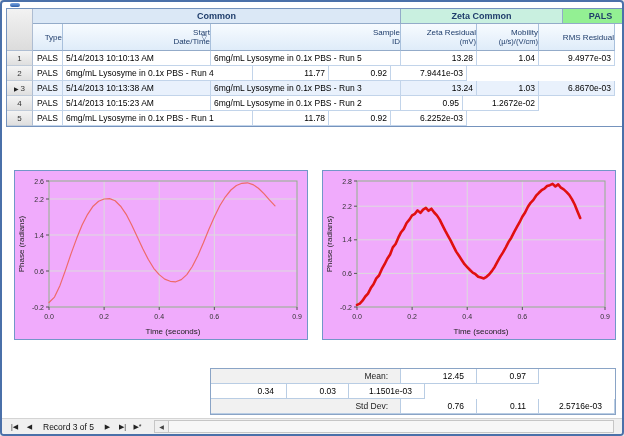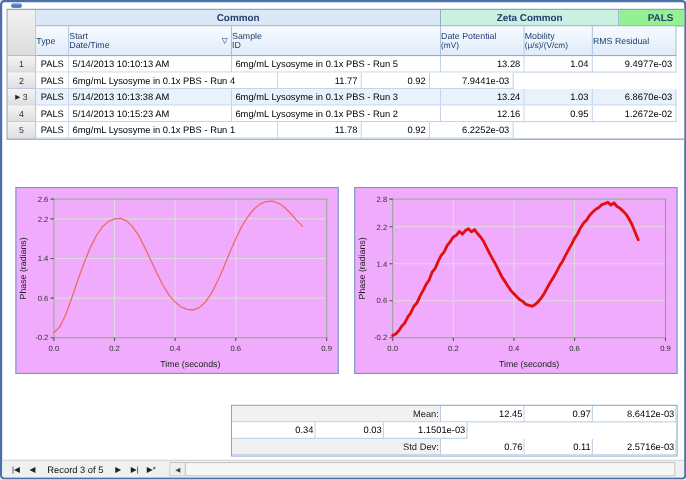--- a/index.html
+++ b/index.html
@@ -16,21 +16,21 @@
            font-size:8px;color:#333;display:flex;align-items:center;justify-content:center;gap:2px}
   .selcell .cur{font-size:6px;color:#222}
   .maincol{display:flex;flex-direction:column}
   .grow,.hrow,.drow{display:flex}
   .gh{height:15px;border-right:1px solid #93abc9;border-bottom:1px solid #93abc9;display:flex;align-items:center;justify-content:center;
       font-size:9px;font-weight:bold;color:#1f3d6b}
   .gh-common{width:368px;background:#dbe8f6}
   .gh-zeta{width:162px;background:#c9f0e0}
   .gh-pals{width:76px;background:#93f093}
   .ch{height:27px;background:linear-gradient(#f7fbff,#dfecf9);border-right:1px solid #a8c0dc;border-bottom:1px solid #93abc9;
-      display:flex;flex-direction:column;align-items:flex-start;justify-content:center;font-size:8px;color:#1f3d6b;line-height:9px;position:relative}
+      display:flex;flex-direction:column;align-items:flex-end;justify-content:center;font-size:8px;color:#1f3d6b;line-height:9px;position:relative}
   .ch .sub{font-size:7.5px}
   .sortglyph{position:absolute;right:3px;top:9px;font-size:7px;color:#1f3d6b}
   .drow .dc{height:15px;border-right:1px solid #c2d4ea;border-bottom:1px solid #c2d4ea;font-size:8.5px;color:#000;
             display:flex;align-items:center;overflow:hidden;white-space:nowrap;background:#fff;padding:0 3px}
   .drow.sel .dc{background:#e9f1fc}
   .c-type{width:30px;justify-content:center;padding:0 1px}
   .c-start{width:148px}
   .c-sample{width:190px}
   .c-zeta{width:76px;justify-content:flex-end}
   .c-mob{width:62px;justify-content:flex-end}
@@ -41,21 +41,21 @@
   .chartbox{position:absolute;top:168px;width:294px;height:170px;border:1px solid #7296c8;background:#f0abfc}
   .chartbox.left{left:12px}
   .chartbox.right{left:320px}
   svg text.tick{font-family:"Liberation Sans",sans-serif;font-size:7px;fill:#333}
   svg text.axis{font-family:"Liberation Sans",sans-serif;font-size:8px;fill:#222}
 
   
   .sum{position:absolute;left:208px;top:366px;border:1px solid #8aa4c6}
   .srow{display:flex}
   .srow .sc{height:15px;border-right:1px solid #b9cde4;border-bottom:1px solid #b9cde4;font-size:8.5px;display:flex;align-items:center;
-            justify-content:flex-end;padding:0 1px;background:#fff}
+            justify-content:flex-end;padding:0 12px;background:#fff}
   .sc.slabel{width:190px;background:#f1f1f1;color:#222}
   .sc.szeta{width:76px}.sc.smob{width:62px}.sc.srms{width:76px}
 
   
   .nav{position:absolute;left:0;right:0;bottom:0;height:16px;background:#f0f0f0;border-top:1px solid #d4d4d4;
        display:flex;align-items:center;font-size:8.5px;color:#111;padding:0 8px 0 6px;gap:2px}
   .nbtn{min-width:13px;height:13px;display:flex;align-items:center;justify-content:center;font-size:7px;color:#222;cursor:default}
   .rectext{margin:0 5px;white-space:nowrap}
   .hsb{flex:1;height:13px;margin-left:8px;border:1px solid #c6c6c6;background:#f7f7f7;display:flex;align-items:stretch}
   .hsb-btn{width:14px;background:#efefef;border-right:1px solid #c6c6c6;font-size:6px;display:flex;align-items:center;justify-content:center;color:#444}
@@ -100,21 +100,21 @@
         <div class="ch c-start">
           <span>Start</span>
           <span>Date/Time</span>
           <span class="sortglyph">▽</span>
         </div>
         <div class="ch c-sample">
           <span>Sample</span>
           <span>ID</span>
         </div>
         <div class="ch c-zeta">
-          <span>Date Potential</span>
+          <span>Zeta Residual</span>
           <span class="sub">(mV)</span>
         </div>
         <div class="ch c-mob">
           <span>Mobility</span>
           <span class="sub">(μ/s)/(V/cm)</span>
         </div>
         <div class="ch c-rms">
             <span>RMS Residual</span>
           </div>
       </div>
@@ -139,21 +139,20 @@
         <div class="dc c-start">5/14/2013 10:13:38 AM</div>
         <div class="dc c-sample">6mg/mL Lysosyme in 0.1x PBS - Run 3</div>
         <div class="dc c-zeta">13.24</div>
         <div class="dc c-mob">1.03</div>
         <div class="dc c-rms">6.8670e-03</div>
       </div>
       <div class="drow">
         <div class="dc c-type">PALS</div>
         <div class="dc c-start">5/14/2013 10:15:23 AM</div>
         <div class="dc c-sample">6mg/mL Lysosyme in 0.1x PBS - Run 2</div>
-        <div class="dc c-zeta">12.16</div>
         <div class="dc c-mob">0.95</div>
         <div class="dc c-rms">1.2672e-02</div>
       </div>
       <div class="drow">
         <div class="dc c-type">PALS</div>
         <div class="dc c-sample">6mg/mL Lysosyme in 0.1x PBS - Run 1</div>
         <div class="dc c-zeta">11.78</div>
         <div class="dc c-mob">0.92</div>
         <div class="dc c-rms">6.2252e-03</div>
       </div>
@@ -235,21 +234,20 @@
         <text text-anchor="middle" class="axis" transform="translate(9,73) rotate(-90)">Phase (radians)</text>
         <polyline points="34.0,133.9 36.8,132.6 39.5,129.7 42.3,125.5 45.0,122.6 47.8,117.1 50.5,113.3 53.3,107.4 56.0,104.5 58.8,98.2 61.6,93.2 64.3,87.7 67.1,83.5 69.8,76.4 72.6,73.0 75.3,66.7 78.1,61.2 80.8,57.9 83.6,52.0 86.4,48.6 89.1,44.4 91.9,42.8 94.6,39.4 97.4,41.9 100.1,38.6 102.9,36.9 105.6,39.8 108.4,37.7 111.2,41.5 113.9,44.4 116.7,48.6 119.4,54.1 122.2,59.6 124.9,64.6 127.7,69.6 130.4,75.1 133.2,80.6 136.0,84.8 138.7,89.0 141.5,93.2 144.2,96.1 147.0,99.0 149.7,101.6 152.5,103.2 155.2,105.8 158.0,106.6 160.8,107.4 163.5,105.8 166.3,103.2 169.0,99.9 171.8,95.7 174.5,90.6 177.3,85.6 180.0,81.4 182.8,76.4 185.6,70.9 188.3,66.7 191.1,61.2 193.8,56.2 196.6,51.2 199.3,45.7 202.1,41.5 204.8,36.0 207.6,31.8 210.4,28.9 213.1,24.7 215.9,21.8 218.6,19.2 221.4,17.6 224.1,15.0 226.9,14.2 229.6,12.9 232.4,15.5 235.2,13.4 237.9,16.7 240.7,18.4 243.4,20.9 246.2,23.9 248.9,28.1 251.7,33.5 254.4,40.2 257.2,47.0" fill="none" stroke="#e01010" stroke-width="2.6" stroke-linejoin="round" stroke-linecap="round"></polyline>
       </svg>
   </div>
 
   <div class="sum">
     <div class="srow">
       <div class="sc slabel">Mean:</div>
       <div class="sc szeta">12.45</div>
       <div class="sc smob">0.97</div>
-      <div class="sc srms">8.6412e-03</div>
     </div>
     <div class="srow">
       <div class="sc szeta">0.34</div>
       <div class="sc smob">0.03</div>
       <div class="sc srms">1.1501e-03</div>
     </div>
     <div class="srow">
       <div class="sc slabel">Std Dev:</div>
       <div class="sc szeta">0.76</div>
       <div class="sc smob">0.11</div>

